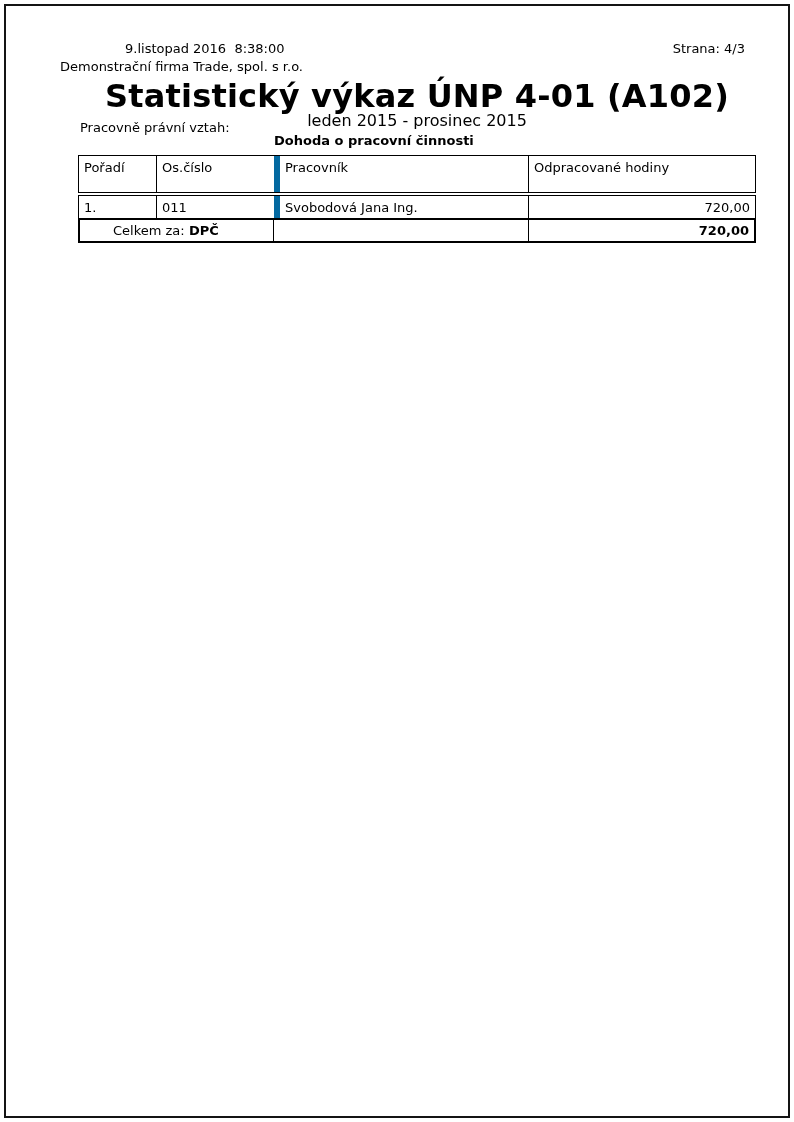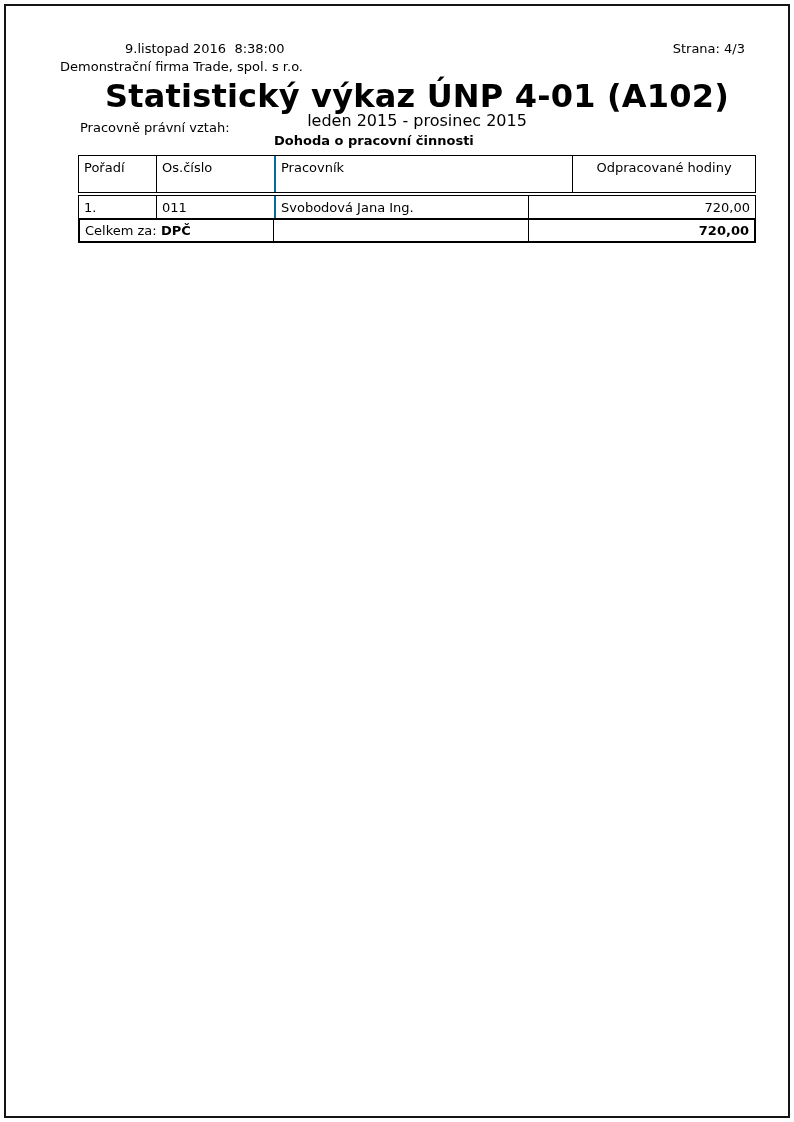--- a/index.html
+++ b/index.html
@@ -101,29 +101,29 @@
     align-items: center;
   }
   .t-summary .cell {
     box-sizing: border-box;
     height: 100%;
     display: flex;
     align-items: center;
   }
   .c1 { width: 77px; }
   .c2 { width: 118px; border-left: 1px solid #000; }
-  .c3 { width: 254px; border-left: 2px solid #0369a1; }
+  .c3 { width: 254px; border-left: 6px solid #0369a1; }
   .c4 { flex: 1; border-left: 1px solid #000; }
-  .t-header .c4 { text-align: center; margin-left: 44px; }
+  .t-header .c4 { text-align: left; }
   .num {
     justify-content: flex-end !important;
     text-align: right;
   }
   .s1 { width: 193px; padding-left: 5px; }
-  .s1 .sum-label { display: inline-block; width: 76px; }
+  .s1 .sum-label { display: inline-block; width: 76px; margin-left: 28px; }
   .s1 .sum-group { font-weight: bold; }
   .s2 { width: 255px; border-left: 1px solid #000; }
   .s3 { flex: 1; border-left: 1px solid #000; font-weight: bold; padding-right: 5px; }
 </style>
 </head>
 <body>
 
 <div class="page-border"></div>
 
 <div class="meta-datetime">9.listopad 2016  8:38:00</div>

